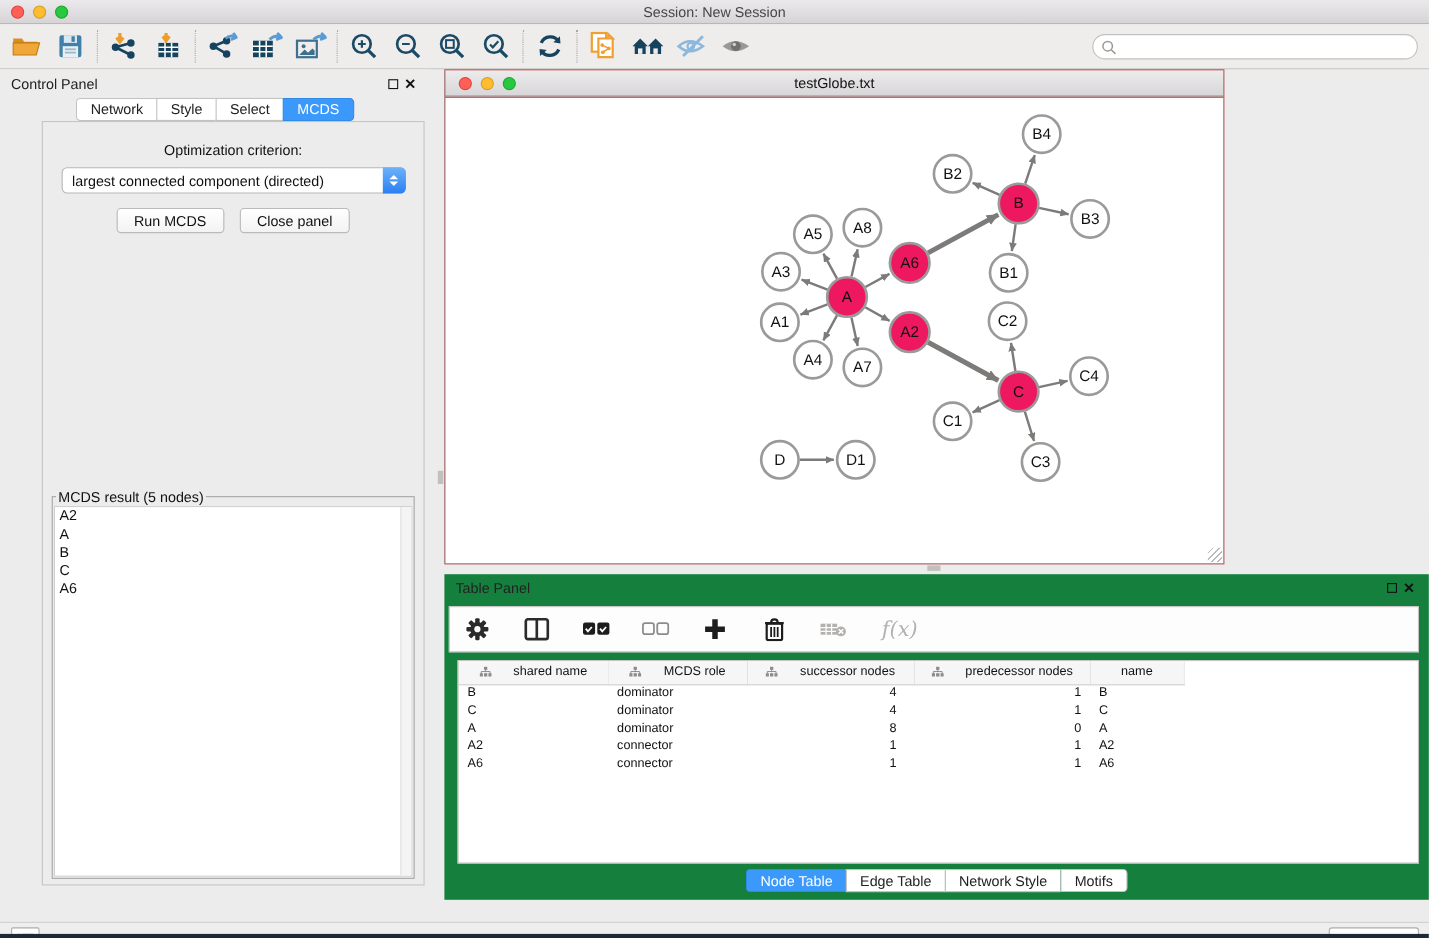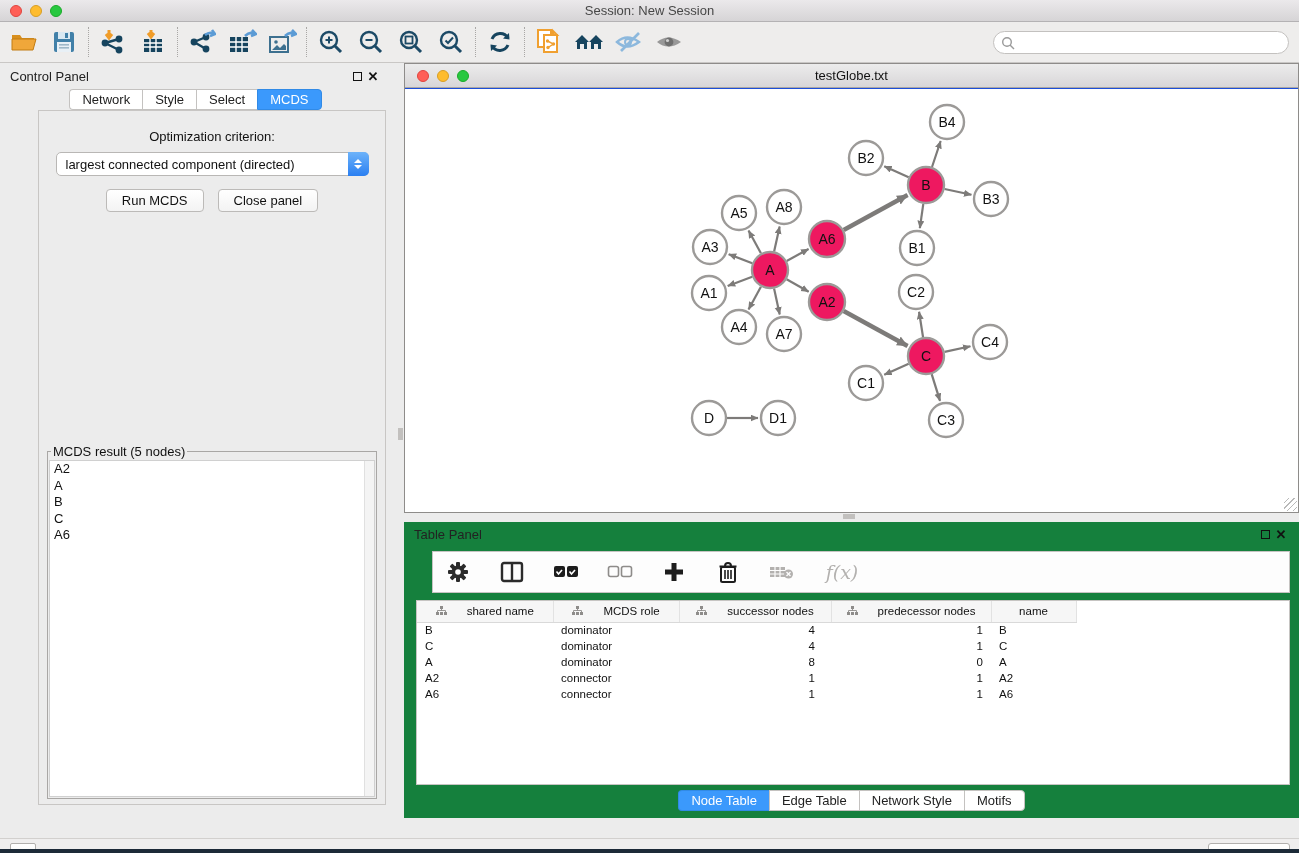--- a/index.html
+++ b/index.html
@@ -65,34 +65,34 @@
     border:1px solid #a9a7a5; padding:0; }
   fieldset.result legend { font-size:13px; color:#111; margin-left:3px; padding:0 2px; }
   .result-list { position:absolute; left:1px; right:1px; top:1px; bottom:1px; background:#fff;
     border:1px solid #d0d0d0; overflow:hidden; }
   .result-inner { position:absolute; left:0; right:10px; top:0; bottom:0; }
   .result-item { font-size:13px; color:#111; line-height:16.5px; padding-left:4px; }
   .vscroll { position:absolute; right:0; top:0; bottom:0; width:10px; background:#f4f4f4;
     border-left:1px solid #e0e0e0; }
 
   
-  .net-window { position:absolute; left:404px; top:63px; width:895px; height:450px;
-    border:1px solid #8e8c8a; background:#1d4ed8; }
+  .net-window { position:absolute; left:404px; top:63px; width:709px; height:450px;
+    border:1px solid #8e8c8a; background:#ef4444; }
   .net-titlebar { height:24px; background:linear-gradient(#ececec,#d8d6d8);
     border-bottom:1px solid #a9a7a5; position:relative; display:flex; align-items:center; justify-content:center; }
   .net-titlebar .title { font-size:13px; color:#111; }
   .net-canvas { position:absolute; left:0; top:25px; right:0; bottom:0; background:#fff; overflow:hidden; }
   .resize-grip { position:absolute; right:1px; bottom:1px; width:13px; height:13px;
     background:repeating-linear-gradient(135deg, transparent 0 3px, #b9b9b9 3px 4px); }
 
   
   .table-panel { position:absolute; left:404px; top:522px; width:895px; height:296px; background:#15803d; }
   .tp-head { height:24px; display:flex; align-items:center; padding:0 10px; }
   .tp-head .ph-title { font-size:13px; color:#222; flex:1; }
-  .tp-toolbar { position:absolute; left:28px; right:9px; top:29px; height:42px;
+  .tp-toolbar { position:absolute; left:4px; right:9px; top:29px; height:42px;
     background:#fdfdfd; border:1px solid #c6c4c2; display:flex; align-items:center; gap:20px; padding-left:8px; }
   .tpt-btn { width:34px; height:34px; display:flex; align-items:center; justify-content:center;
     background:none; border:none; cursor:pointer; }
   .fx { font-family:"DejaVu Serif", serif; font-style:italic; font-size:19px; color:#b3b1af; }
 
   .tp-table { position:absolute; left:12px; right:9px; top:78px; bottom:33px;
     background:#fff; border:1px solid #c6c4c2; overflow:hidden; }
   table.grid { border-collapse:collapse; table-layout:fixed; width:659px; }
   table.grid th { height:21px; background:#f6f6f6; border-bottom:1px solid #d9d9d9;
     border-right:1px solid #e2e2e2; font-size:11.5px; font-weight:normal; color:#111; position:relative; }

